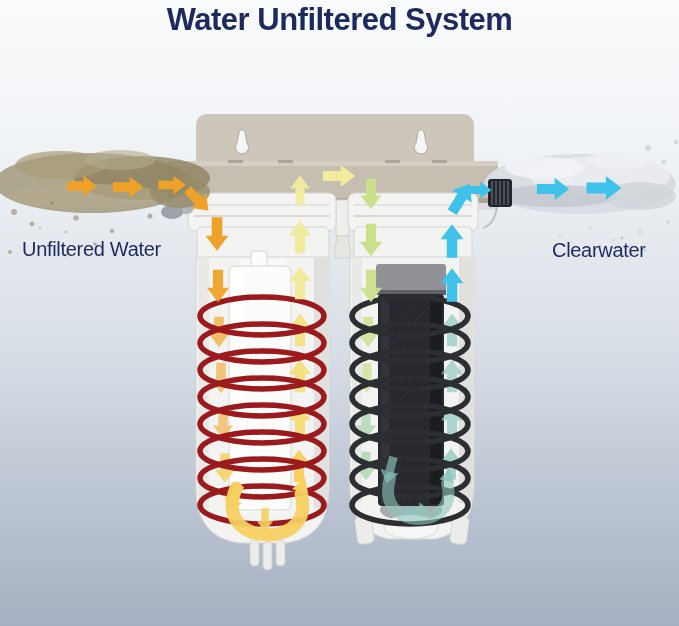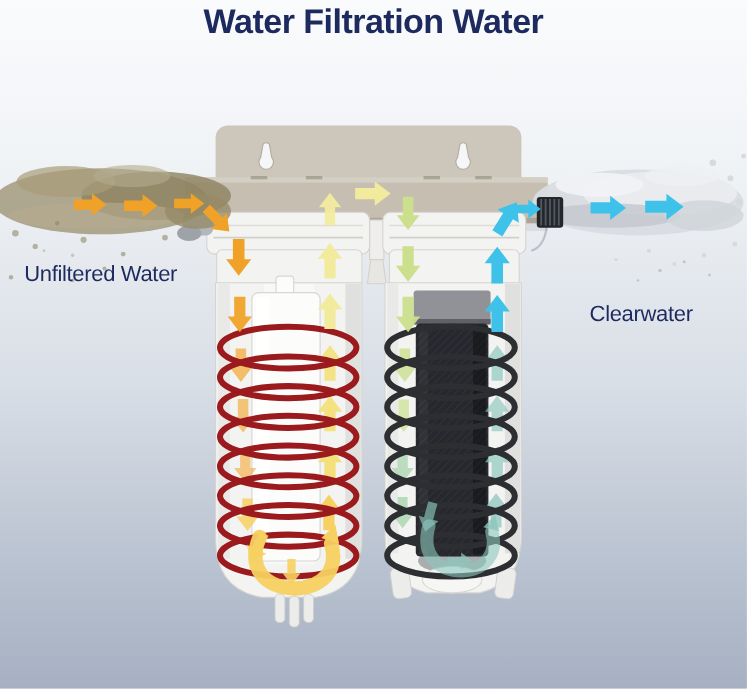--- a/index.html
+++ b/index.html
@@ -16,21 +16,21 @@
     font-size:31px;font-weight:800;letter-spacing:-0.5px;
     color:var(--title-text);
     margin:0;
   }
   .flow-label{
     position:absolute;
     font-size:20px;font-weight:400;letter-spacing:-0.3px;
     color:var(--label-text);
   }
   .flow-label.left{left:22px;top:238px;}
-  .flow-label.right{left:536px;top:239px;margin-top:36px;}
+  .flow-label.right{left:552px;top:239px;}
   .scene{position:absolute;left:0;top:0;}
 
   
   .fo{fill:var(--arrow-unfiltered);} .fa{fill:var(--arrow-amber);}
   .fw{fill:var(--arrow-warm);}       .fp{fill:var(--arrow-pale);}
   .fy{fill:var(--arrow-yellow);}     .fg{fill:var(--arrow-green);}
   .ftg{fill:var(--arrow-tealgreen);} .fc{fill:var(--arrow-clear);}
   .ft{fill:var(--arrow-teal);}
   .ring-l{stroke:var(--spiral-left);fill:none;stroke-width:5.5;}
   .ring-r{stroke:var(--spiral-right);fill:none;stroke-width:5.5;}
@@ -40,21 +40,21 @@
   .cartridge{fill:#fcfcfb;stroke:#d6d6d3;stroke-width:1;}
   .murky{fill:var(--murky-water);} .clearw{fill:var(--clear-water);}
   .arc-w{stroke:var(--arrow-warm);fill:none;stroke-width:13;stroke-linecap:round;}
   .arc-t{stroke:var(--arrow-teal);fill:none;stroke-width:12;stroke-linecap:round;}
 </style>
 </head>
 <body>
 
 <div class="stage">
 
-  <h1 class="title">Water Filtration Water</h1>
+  <h1 class="title">Water Unfiltered System</h1>
 
   <svg class="scene" width="679" height="626" viewBox="0 0 679 626">
     <defs>
       <path id="arr" d="M0,-19 L13,-2 L6,-2 L6,19 L-6,19 L-6,-2 L-13,-2 Z"></path>
       <path id="head" d="M0,-11 L10,7 L-10,7 Z"></path>
       <path id="keyhole" d="M -3.2,-8 a 3.2,3.2 0 0 1 6.4,0 L 5,2 a 6.6,6.6 0 1 1 -10,0 Z"></path>
       <pattern id="ctex" width="5" height="5" patternUnits="userSpaceOnUse" patternTransform="rotate(45)">
         <line x1="0" y1="0" x2="0" y2="5" stroke="#3e424b" stroke-width="1.4"></line>
       </pattern>
     </defs>

